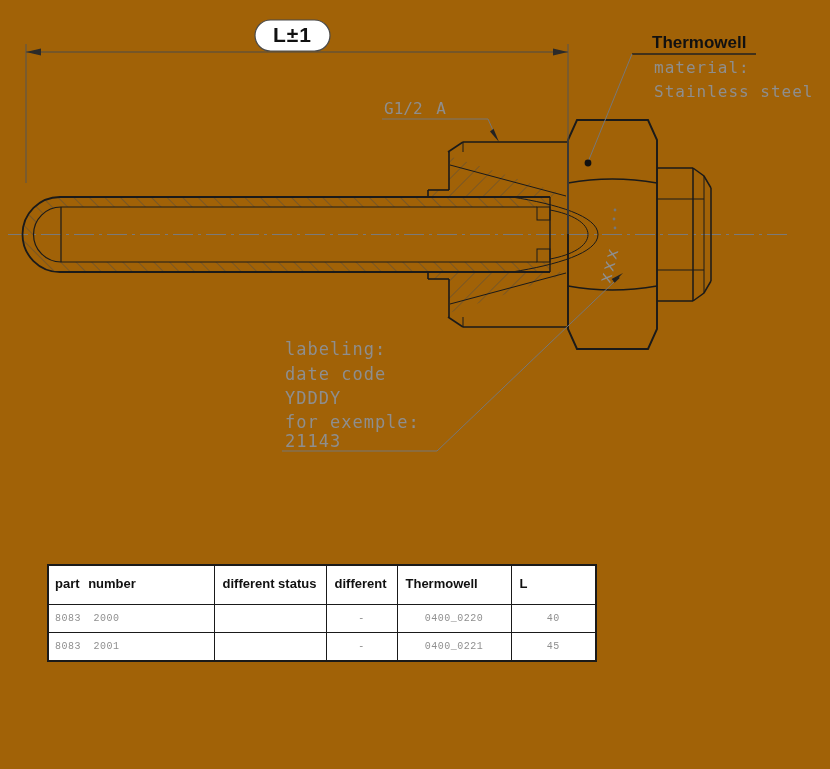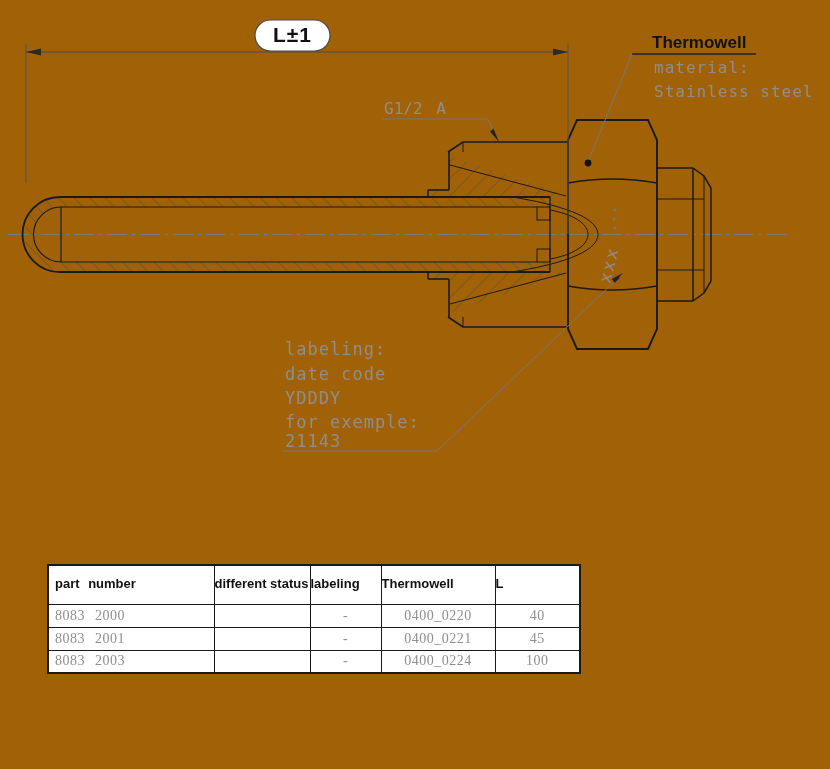--- a/index.html
+++ b/index.html
@@ -8,27 +8,27 @@
   .drawing{position:absolute;left:0;top:0;}
 
   
   .cadtext{font-family:"DejaVu Sans Mono",monospace;fill:#8e8e8e;}
   .boldtext{font-family:"Liberation Sans",sans-serif;font-weight:bold;fill:#111111;}
 
   
   .table-wrap{position:absolute;left:47px;top:564px;}
   table.parts{border-collapse:collapse;table-layout:fixed;background:#ffffff;}
   table.parts{border:2px solid #1a1a1a;}
-  table.parts th, table.parts td{border:1px solid #1a1a1a;padding:0;overflow:hidden;white-space:nowrap;}
+  table.parts th, table.parts td{border:1px solid #1a1a1a;padding:8px;overflow:hidden;white-space:nowrap;}
   table.parts th{font-family:"Liberation Sans",sans-serif;font-weight:bold;font-size:13px;
                  color:#111111;text-align:left;vertical-align:middle;line-height:1.15;}
   table.parts th.l{text-align:left;padding-left:6px;word-spacing:5px;}
   table.parts thead tr{height:39px;}
   table.parts tbody tr{height:23px;}
-  table.parts td{font-family:Liberation Serif, serif;font-size:14px;color:#8f8f8f;
+  table.parts td{font-family:Liberation Mono, monospace;font-size:10px;color:#8f8f8f;
                  text-align:center;letter-spacing:0.5px;}
   table.parts td.l{text-align:left;padding-left:6px;word-spacing:6px;}
 </style>
 </head>
 <body>
 
 <div class="stage">
 
   <svg class="drawing" width="830" height="510" viewBox="0 0 830 510" xmlns="http://www.w3.org/2000/svg">
     <defs>
@@ -148,44 +148,37 @@
         <col style="width:166px">
           <col style="width:95px">
           <col style="width:71px">
         <col style="width:114px">
           <col style="width:85px">
       </colgroup>
       <thead>
         <tr>
           <th class="l">part number</th>
           <th style="width:95px;white-space:normal;">different status</th>
-          <th>labeling</th>
+          <th>different</th>
           <th>Thermowell</th>
           <th>L</th>
         </tr>
       </thead>
       <tbody>
           <tr>
             <td class="l">8083 2000</td>
             <td></td>
             <td>-</td>
             <td>0400_0220</td>
             <td>40</td>
           </tr>
           <tr>
             <td class="l">8083 2001</td>
             <td></td>
             <td>-</td>
             <td>0400_0221</td>
             <td>45</td>
           </tr>
-          <tr>
-            <td class="l">8083 2003</td>
-            <td></td>
-            <td>-</td>
-            <td>0400_0224</td>
-            <td>100</td>
-          </tr>
         </tbody>
     </table>
   </div>
 
 </div>
 
 </body></html>

